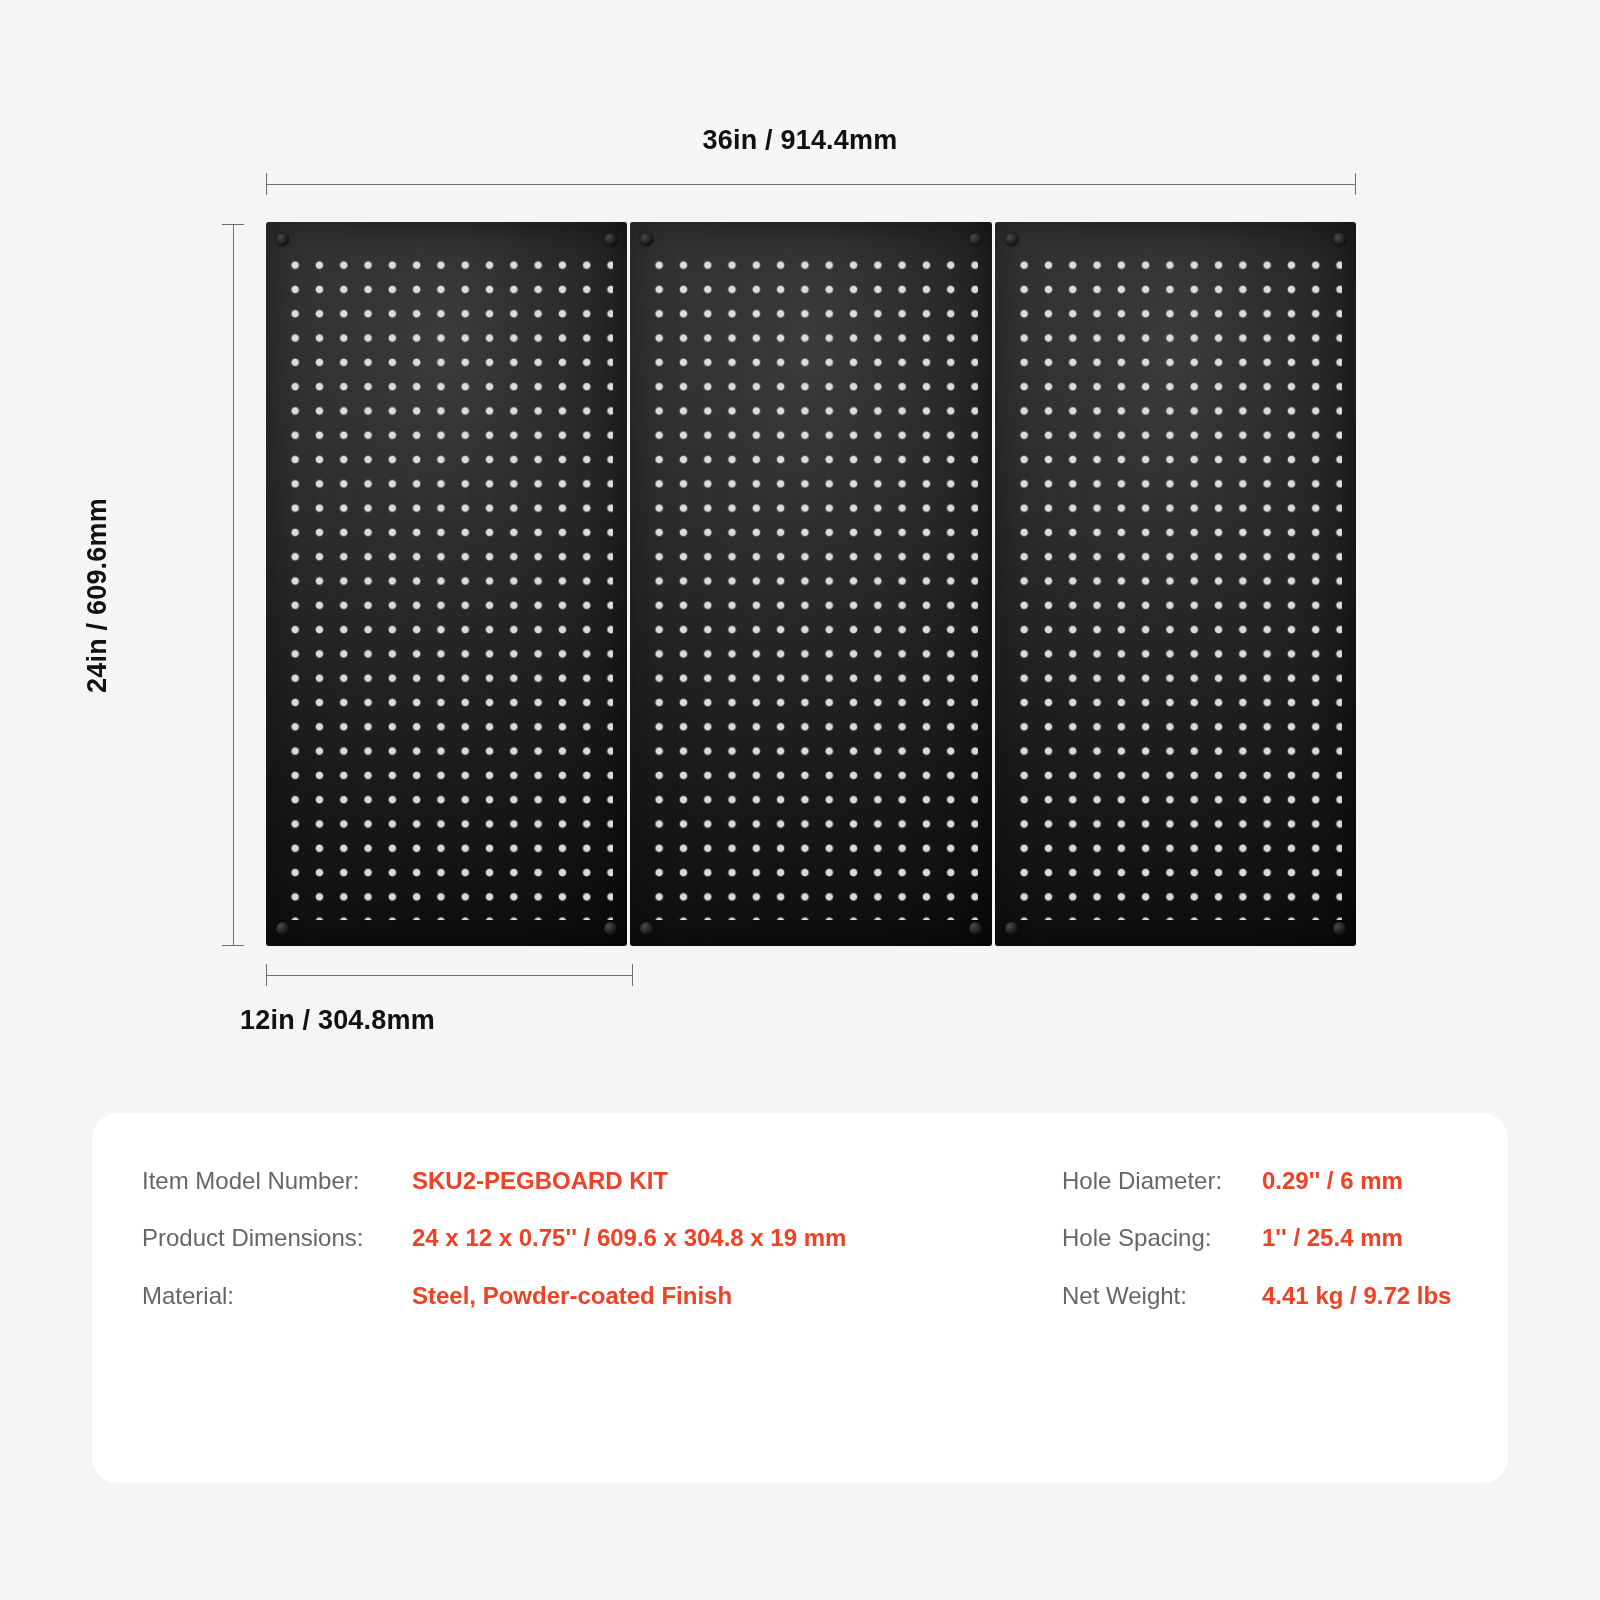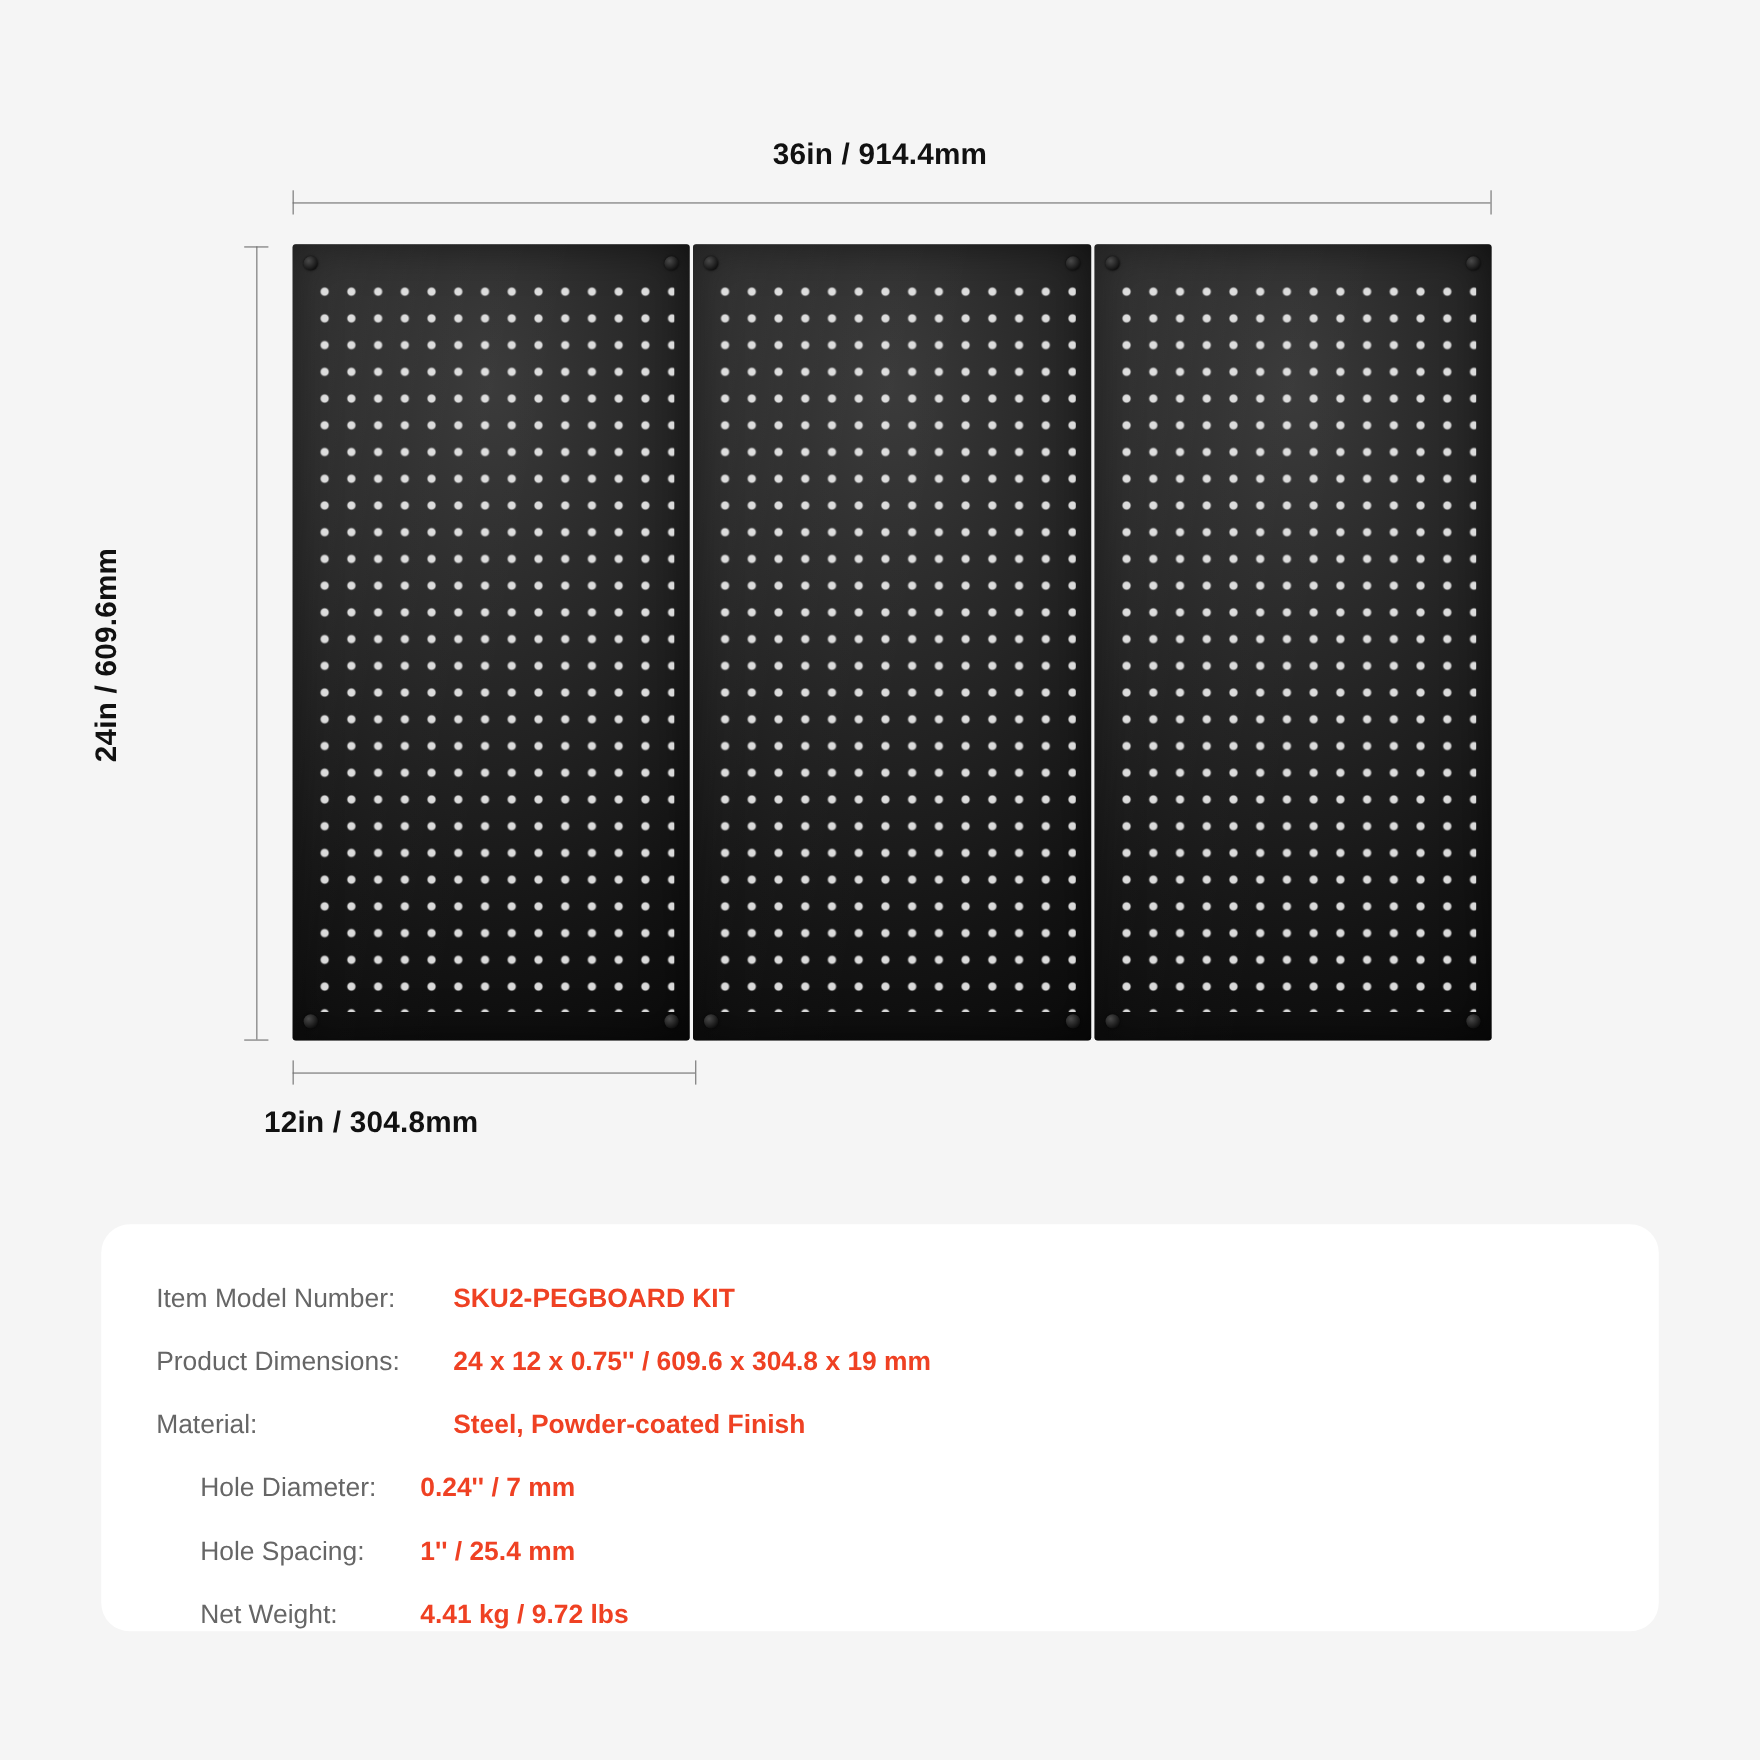--- a/index.html
+++ b/index.html
@@ -131,21 +131,20 @@
     top: 1113px;
     width: 1416px;
     height: 370px;
     background: #ffffff;
     border-radius: 26px;
   }
   .spec-cols {
     display: flex;
     padding: 52px 50px 0 50px;
     box-sizing: border-box;
-    flex-direction: column;
   }
   .col-left { width: 880px; }
   .col-right { flex: 1; padding-left: 40px; }
   .spec-row {
     display: flex;
     align-items: flex-start;
     margin-bottom: 25px;
   }
   .spec-key {
     font-size: 24px;
@@ -220,21 +219,21 @@
         <div class="spec-val">24 x 12 x 0.75'' / 609.6 x 304.8 x 19 mm</div>
       </div>
       <div class="spec-row">
         <div class="spec-key">Material:</div>
         <div class="spec-val">Steel, Powder-coated Finish</div>
       </div>
     </div>
     <div class="col-right">
       <div class="spec-row">
         <div class="spec-key">Hole Diameter:</div>
-        <div class="spec-val">0.24'' / 7 mm</div>
+        <div class="spec-val">0.29'' / 6 mm</div>
       </div>
       <div class="spec-row">
         <div class="spec-key">Hole Spacing:</div>
         <div class="spec-val">1'' / 25.4 mm</div>
       </div>
       <div class="spec-row">
         <div class="spec-key">Net Weight:</div>
         <div class="spec-val">4.41 kg / 9.72 lbs</div>
       </div>
     </div>

